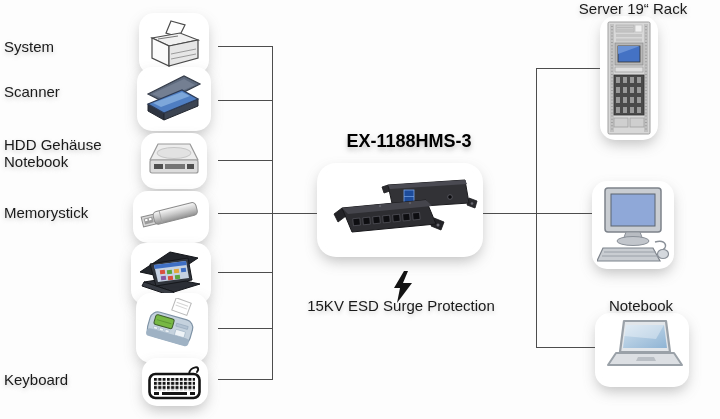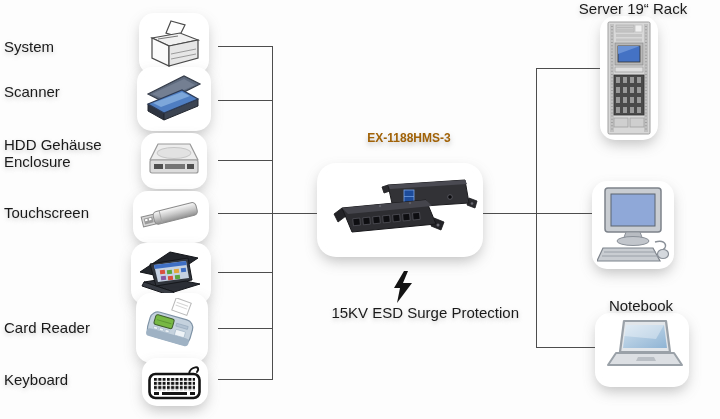--- a/index.html
+++ b/index.html
@@ -1,21 +1,21 @@
 <!DOCTYPE html>
 <html><head>
 <meta charset="utf-8">
 <style>
   html,body{margin:0;padding:0;background:#fff;}
   #canvas{position:relative;width:720px;height:419px;background:#fdfdfd;overflow:hidden;
           font-family:"Liberation Sans",sans-serif;}
   .lbl{position:absolute;font-size:15px;line-height:1.12;color:#1a1a1a;white-space:pre-line;
        text-shadow:0 2px 4px rgba(150,150,150,.45);z-index:3;}
   .lbl-c{text-align:center;}
-  .title{position:absolute;font-size:12px;font-weight:bold;color:#a16207;text-align:center;
+  .title{position:absolute;font-size:18px;font-weight:bold;color:#000000;text-align:center;
          text-shadow:0 3px 5px rgba(140,140,140,.5);z-index:3;}
   .line{position:absolute;background:#4d4d4d;z-index:1;}
   .sticker{position:absolute;background:#fff;border-radius:10px;z-index:2;
            box-shadow:0 0 0 5px #ffffff,0 6px 14px 3px rgba(110,110,110,.42);
            display:flex;align-items:center;justify-content:center;}
   .sticker svg{display:block;width:100%;height:100%;}
   .bolt{position:absolute;z-index:3;}
 </style>
 </head>
 <body>
@@ -31,34 +31,33 @@
   <div class="line" style="left:218px;top:379px;width:55px;height:1px"></div>
   <div class="line" style="left:272px;top:46px;width:1px;height:334px"></div>
   <div class="line" style="left:470px;top:213px;width:125px;height:1px"></div>
   <div class="line" style="left:536px;top:68px;width:1px;height:280px"></div>
   <div class="line" style="left:536px;top:68px;width:65px;height:1px"></div>
   <div class="line" style="left:536px;top:347px;width:65px;height:1px"></div>
 
   <div class="lbl" style="left:4px;top:39px;">System</div>
   <div class="lbl" style="left:4px;top:76px;margin-top:8px;">Scanner</div>
   <div class="lbl" style="left:4px;top:137px;">HDD Gehäuse
-Enclosure</div>
-  <div class="lbl" style="left:4px;top:205px;">Touchscreen</div>
-  <div class="lbl" style="left:4px;top:320px;">Card Reader</div>
+Notebook</div>
+  <div class="lbl" style="left:4px;top:205px;">Memorystick</div>
   <div class="lbl" style="left:4px;top:372px;">Keyboard</div>
 
   <div class="lbl lbl-c" style="left:543px;top:1px;width:180px;">Server 19“ Rack</div>
   <div class="lbl lbl-c" style="left:551px;top:298px;width:180px;">Notebook</div>
 
   <div class="title" style="left:334px;top:131px;width:150px;">EX-1188HMS-3</div>
 
   <svg class="bolt" style="left:392px;top:271px;" width="22" height="32" viewBox="0 0 22 32">
     <polygon points="12,0 2,17 8,17 5,32 20,12 11,12 16,0" fill="#141414"></polygon>
   </svg>
-  <div class="lbl lbl-c" style="left:283px;top:305px;width:236px;text-align:right;">15KV ESD Surge Protection</div>
+  <div class="lbl lbl-c" style="left:283px;top:298px;width:236px;">15KV ESD Surge Protection</div>
 
   <div class="sticker" style="left:322px;top:168px;width:156px;height:84px;border-radius:14px;">
     <svg viewBox="0 0 156 84">
 
       <polygon points="60,19 66,17 68,23 62,25" fill="#2a2a2e" stroke="#1c1c1f" stroke-width="0.8"></polygon>
       <polygon points="147,30 155,33 153,40 145,37" fill="#2a2a2e" stroke="#1c1c1f" stroke-width="0.8"></polygon>
       <circle cx="150" cy="35.5" r="1.3" fill="#6a6a72"></circle>
       <polygon points="66,17 143,12 147,35 71,40" fill="#323236" stroke="#1c1c1f" stroke-width="1"></polygon>
       <polygon points="66,17 143,12 145,16 68,21" fill="#4a4a52"></polygon>
       <rect x="82" y="22" width="10" height="13" fill="#1d4c9b" stroke="#7aa6e8" stroke-width="0.8"></rect>

